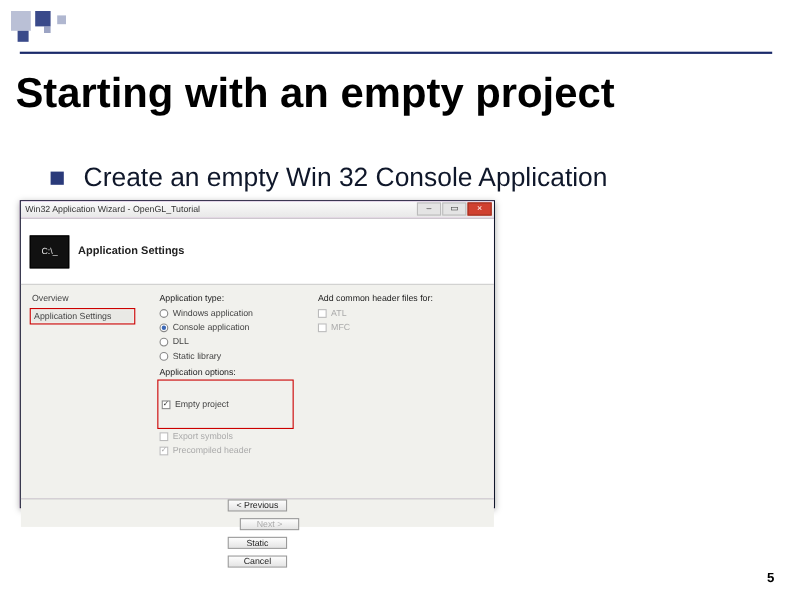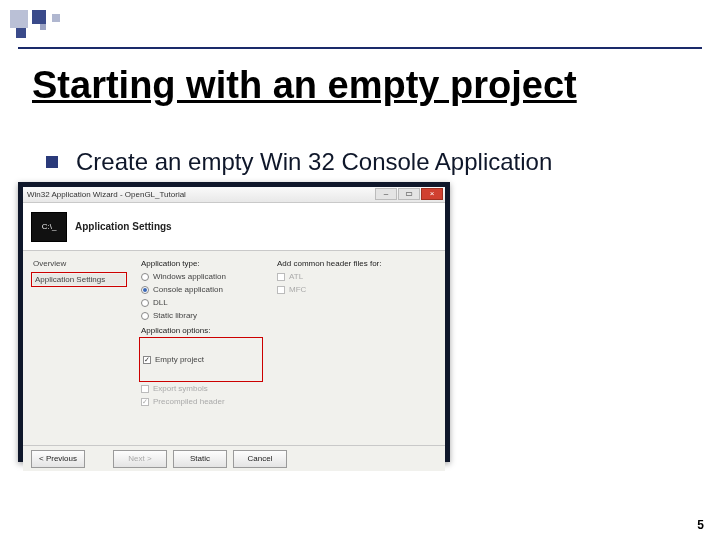--- a/index.html
+++ b/index.html
@@ -21,43 +21,42 @@
     background: #3a4a8a;
   }
   .slide-rule {
     position: absolute;
     top: 47px; left: 18px; right: 18px;
     height: 2px;
     background: #1a2a6a;
   }
   .slide-title {
     position: absolute;
-    top: 64px; left: 32px;
+    top: 64px; left: 14px;
     font-size: 38px;
     color: #000;
-    text-decoration: underline;
   }
   .bullet-row {
     position: absolute;
     top: 148px; left: 46px;
     display: flex; align-items: center;
   }
   .bullet-row .sqb {
     width: 12px; height: 12px;
     background: #2a3a7a;
     margin-right: 18px;
     flex: none;
   }
   .bullet-row .btxt { font-size: 24px; color: #0f172a; }
   .dialog {
     position: absolute;
     top: 182px; left: 18px;
     width: 432px; height: 280px;
     background: #f0abfc;
-    border: 5px solid #0f172a;
+    border: 1px solid #0f172a;
     box-shadow: 0 2px 6px rgba(0,0,0,.35);
     font-size: 8px;
     color: #333;
   }
   .dlg-titlebar {
     height: 16px;
     background: linear-gradient(#fafafa,#e8e8e8);
     border-bottom: 1px solid #c9c9c9;
     display: flex; align-items: center;
     padding: 0 4px;
@@ -70,21 +69,21 @@
   .winbtns .wb {
     width: 22px; height: 12px;
     background: #e4e4e4;
     border: 1px solid #bbb;
     margin-left: 1px;
     display:flex;align-items:center;justify-content:center;
     font-size:8px;line-height:1;
   }
   .winbtns .wb.close { background: #d04030; border-color:#a03020; color:#fff; }
   .dlg-banner {
-    height: 48px;
+    height: 60px;
     background: #fff;
     border-bottom: 1px solid #c9c9c9;
     display: flex; align-items: center;
     padding: 6px 8px;
     gap:8px;
   }
   .banner-ico {
     width: 36px; height: 30px;
     background:#111;
     border:1px solid #000;
@@ -92,20 +91,21 @@
     display:flex;align-items:center;justify-content:center;
     font-size:8px;
   }
   .banner-head { font-weight:bold; font-size:10px; color:#222; }
   .dlg-body {
     background:#f1f1ed;
     height: 194px;
     display:flex;
     padding: 8px 10px 6px 10px;
     gap: 16px;
+    justify-content: space-between;
   }
   .sidebar { width: 92px; }
   .sidebar .sitem { font-size:8px; color:#444; margin-bottom:6px; }
   .sidebar .sitem.sel { outline:1px solid #c00; outline-offset:1px; background:#e9e9e5; padding:1px 2px; }
   .col { flex:none; }
   .col.app { width: 120px; }
   .col.hdr { width: 150px; }
   .col .h { font-size:8px; color:#222; margin-bottom:4px; }
   .opt, .chk { display:flex; align-items:center; gap:4px; margin-bottom:4px; font-size:8px; color:#444; }
   .radio { width:8px;height:8px;border:1px solid #888;border-radius:50%;background:#fff;flex:none;display:flex;align-items:center;justify-content:center; }
@@ -113,21 +113,21 @@
   .box { width:8px;height:8px;border:1px solid #888;background:#fff;flex:none;display:flex;align-items:center;justify-content:center;font-size:7px;line-height:1;color:#333; }
   .box.on::after{content:"✓";}
   .box.dim{color:#aaa;border-color:#bbb;}
   .redbox{outline:1px solid #c00;outline-offset:1px;padding:16px 2px;margin-bottom:4px;}
   .dim{color:#aaa;}
   .dlg-footer {
     height: 26px;
     background:#f1f1ed;
     border-top:1px solid #c9c9c9;
     display:flex; align-items:center; justify-content:flex-start;
-    padding:0 8px; gap:6px;
+    padding:0 8px; gap:6px;flex-direction:column;
   }
   .dlg-footer .btn {
     min-width:54px; height:18px;
     background:linear-gradient(#fdfdfd,#e4e4e4);
     border:1px solid #9a9a9a;
     font-size:8px;
     display:flex;align-items:center;justify-content:center;
     color:#222;
   }
   .dlg-footer .btn.dim{color:#aaa;margin-left:22px;}

